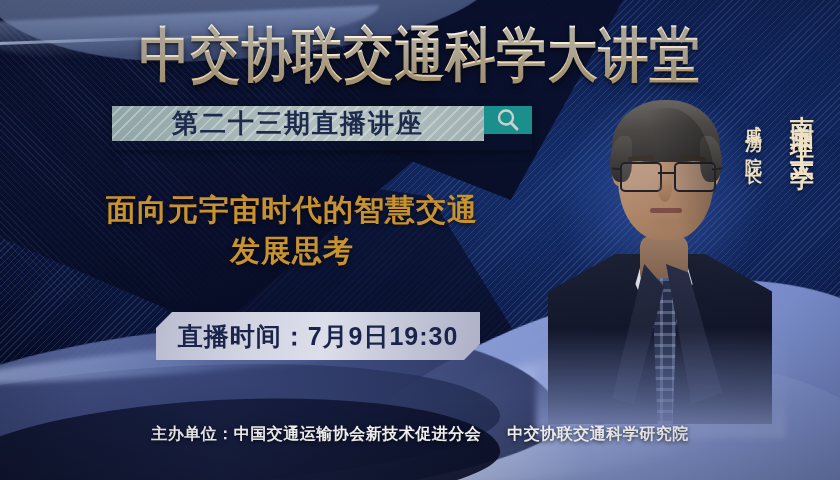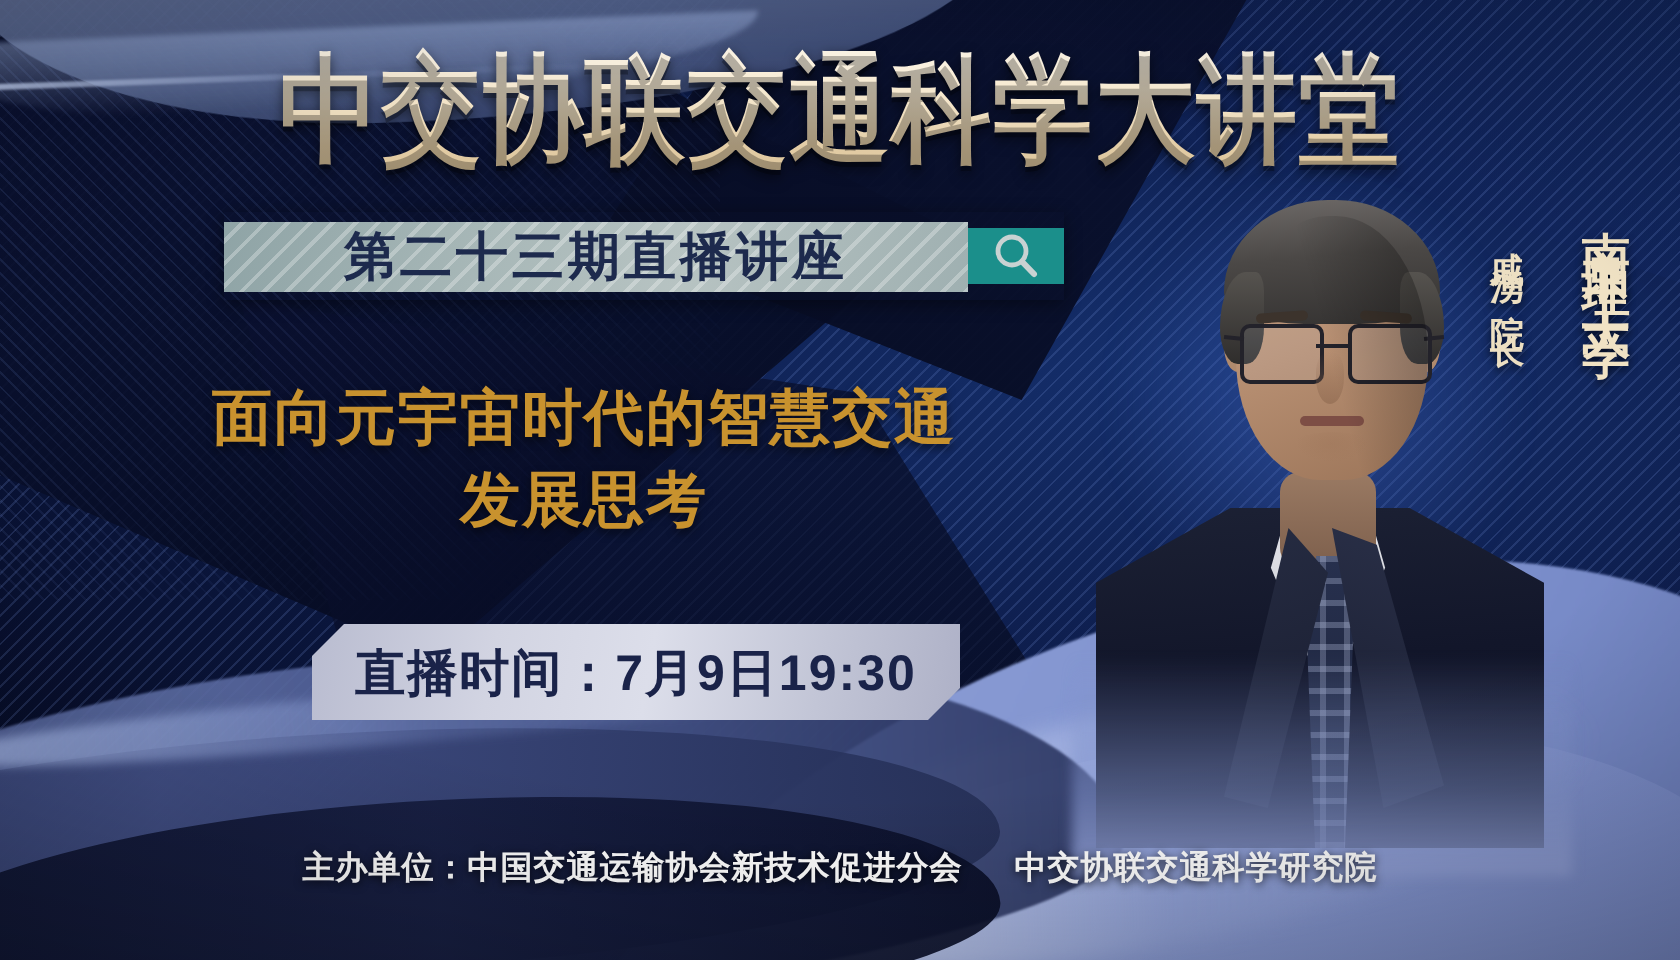--- a/index.html
+++ b/index.html
@@ -265,21 +265,21 @@
     text-shadow:0 2px 0 rgba(0,0,0,.28);
     filter:drop-shadow(0 2px 3px rgba(0,0,0,.55));
     transform:scaleY(1.18);
     transform-origin:top center;
     white-space:nowrap;
   }
 
   
   .sub-bar{
     position:absolute;left:112px;top:106px;width:420px;height:44px;
-    display:flex;align-items:center;
+    display:flex;align-items:flex-start;
     box-shadow:0 2px 8px rgba(0,0,0,.4);
   }
   .sub-bar-body{
     flex:1;
     position:relative;
     background:linear-gradient(100deg,#8fa4a6 0%,#a7b7b7 34%,#b7c3c2 62%,#9fb0b1 100%);
     display:flex;align-items:center;justify-content:center;
     overflow:hidden;
   }
   .sub-bar-body::after{

